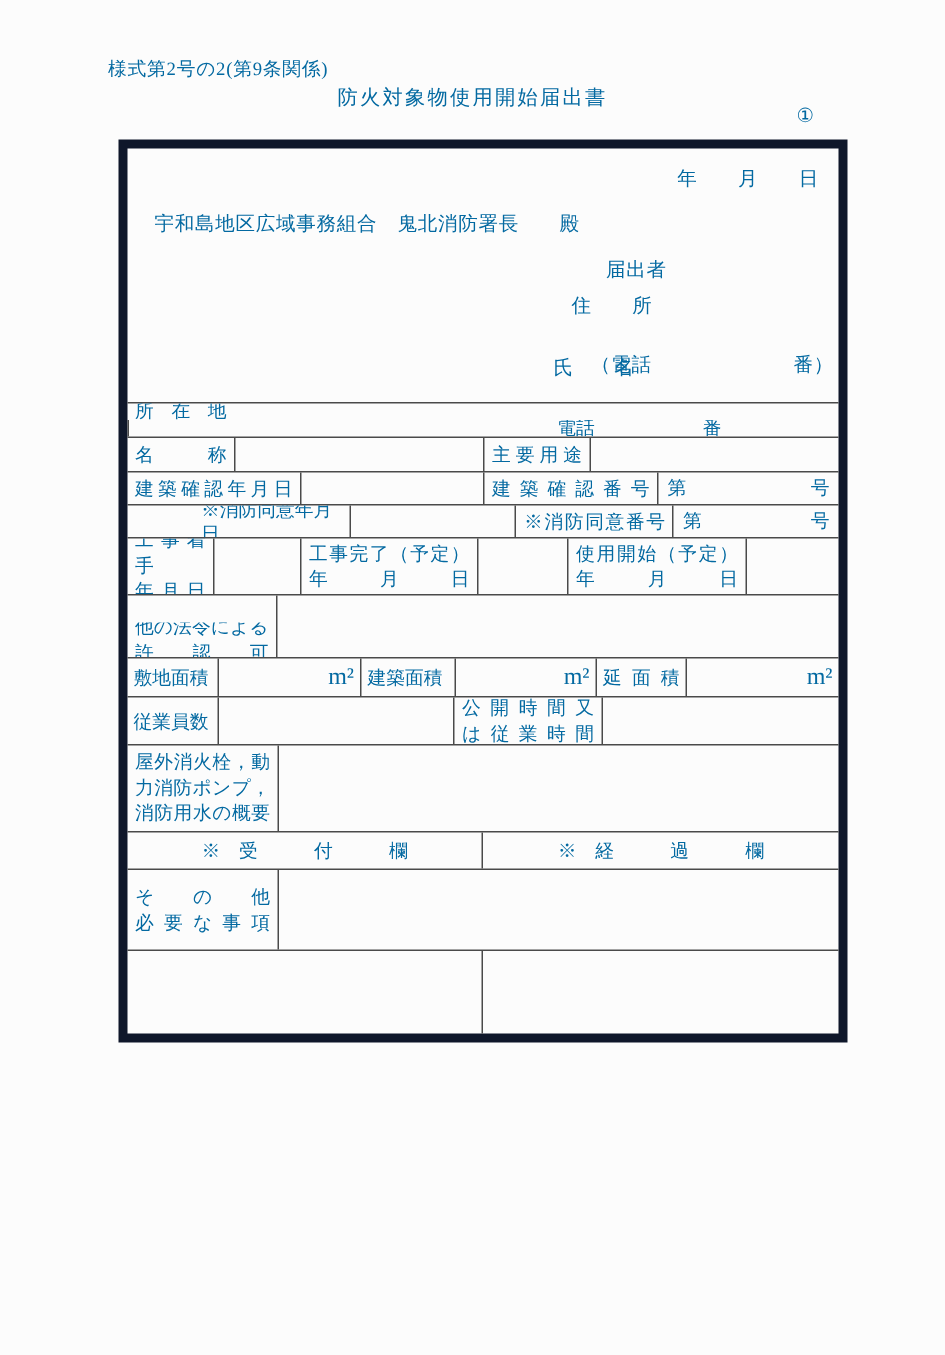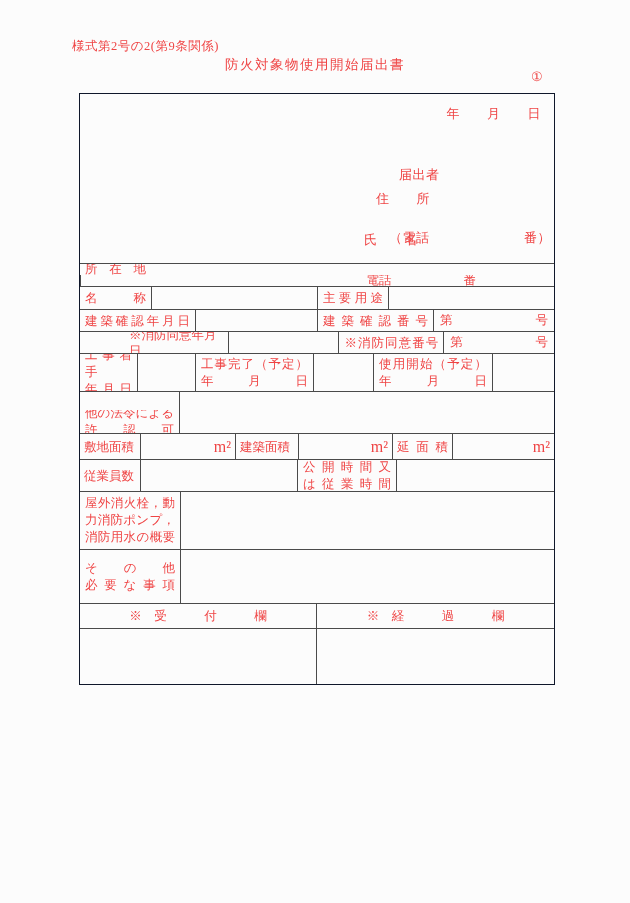--- a/index.html
+++ b/index.html
@@ -1,27 +1,27 @@
 <!DOCTYPE html>
 <html><head>
 <meta charset="utf-8">
 <style>
   html,body { margin:0; padding:0; background:#ffffff; }
   .page {
     position:relative; width:630px; height:903px; background:#fcfcfc;
-    font-family:"Liberation Serif","DejaVu Serif",serif; color:#ef4444;
+    font-family:"Liberation Serif","DejaVu Serif",serif; color:#0369a1;
     overflow:hidden;
   }
   .form-no { position:absolute; left:72px; top:38px; font-size:12.5px; letter-spacing:0.5px; }
   .doc-title { position:absolute; left:0; top:56px; width:100%; text-align:center; font-size:13.5px; letter-spacing:1.5px; }
   .sheet-marker { position:absolute; left:531px; top:69px; font-size:13px; }
 
   .formbox {
     position:absolute; left:79px; top:93px; width:474px; height:590px;
-    border:1px solid #0f172a; background:#fcfcfc;
+    border:6px solid #0f172a; background:#fcfcfc;
   }
   .hdr { position:relative; height:169px; }
   .hline { position:absolute; white-space:pre; font-size:13px; letter-spacing:0.5px; }
 
   .row { display:flex; border-top:1px solid #4a4a4a; box-sizing:border-box; width:474px; }
   .c { box-sizing:border-box; display:flex; align-items:center; overflow:hidden; }
   .c + .c { border-left:1px solid #4a4a4a; }
   .lab { width:100%; padding:0 5px; font-size:12.5px; line-height:16px; }
   .lab .ln { line-height:17px; }
   .spread { text-align:justify; text-align-last:justify; }
@@ -37,20 +37,21 @@
 <div class="page">
 
   <div class="form-no">様式第2号の2(第9条関係)</div>
   <div class="doc-title">防火対象物使用開始届出書</div>
   <div class="sheet-marker">①</div>
 
   <div class="formbox">
 
     <div class="hdr">
       <div class="hline" style="top:11px; right:13px;">年　　月　　日</div>
+      <div class="hline" style="top:41px; left:18px;">宇和島地区広域事務組合　鬼北消防署長　　殿</div>
       <div class="hline" style="top:72px; left:281px;margin-left:38px;">届出者</div>
       <div class="hline" style="top:96px; left:296px;">住　　所</div>
       <div class="hline" style="top:135px; left:309px;">（電話　　　　　　　番）</div>
       <div class="hline" style="top:137px; left:284px;">氏　　名</div>
     </div>
 
     <div class="row" style="height:23px;flex-direction:column;">
       <div class="c" style="width:71px;">
         <div class="lab spread">所在地</div>
       </div>
@@ -173,38 +174,38 @@
       <div class="c" style="width:100px;">
         <div class="lab">
           <div class="ln spread">屋外消火栓，動</div>
           <div class="ln spread">力消防ポンプ，</div>
           <div class="ln spread">消防用水の概要</div>
         </div>
       </div>
       <div class="c" style="width:374px;"></div>
     </div>
 
-    <div class="row" style="height:54px;">
-      <div class="c" style="width:100px;">
-        <div class="lab">
-          <div class="ln spread">その他</div>
-          <div class="ln spread">必要な事項</div>
-        </div>
-      </div>
-      <div class="c" style="width:374px;"></div>
-    </div>
-
     <div class="row" style="height:25px;">
       <div class="c" style="width:236px; justify-content:center;">
         <div class="lab center">※　受　　　付　　　欄</div>
       </div>
       <div class="c" style="width:238px; justify-content:center;">
         <div class="lab center">※　経　　　過　　　欄</div>
       </div>
     </div>
 
+    <div class="row" style="height:54px;">
+      <div class="c" style="width:100px;">
+        <div class="lab">
+          <div class="ln spread">その他</div>
+          <div class="ln spread">必要な事項</div>
+        </div>
+      </div>
+      <div class="c" style="width:374px;"></div>
+    </div>
+
     <div class="row" style="height:56px;">
       <div class="c" style="width:236px;"></div>
       <div class="c" style="width:238px;"></div>
     </div>
 
   </div>
 </div>
 
 </body></html>

